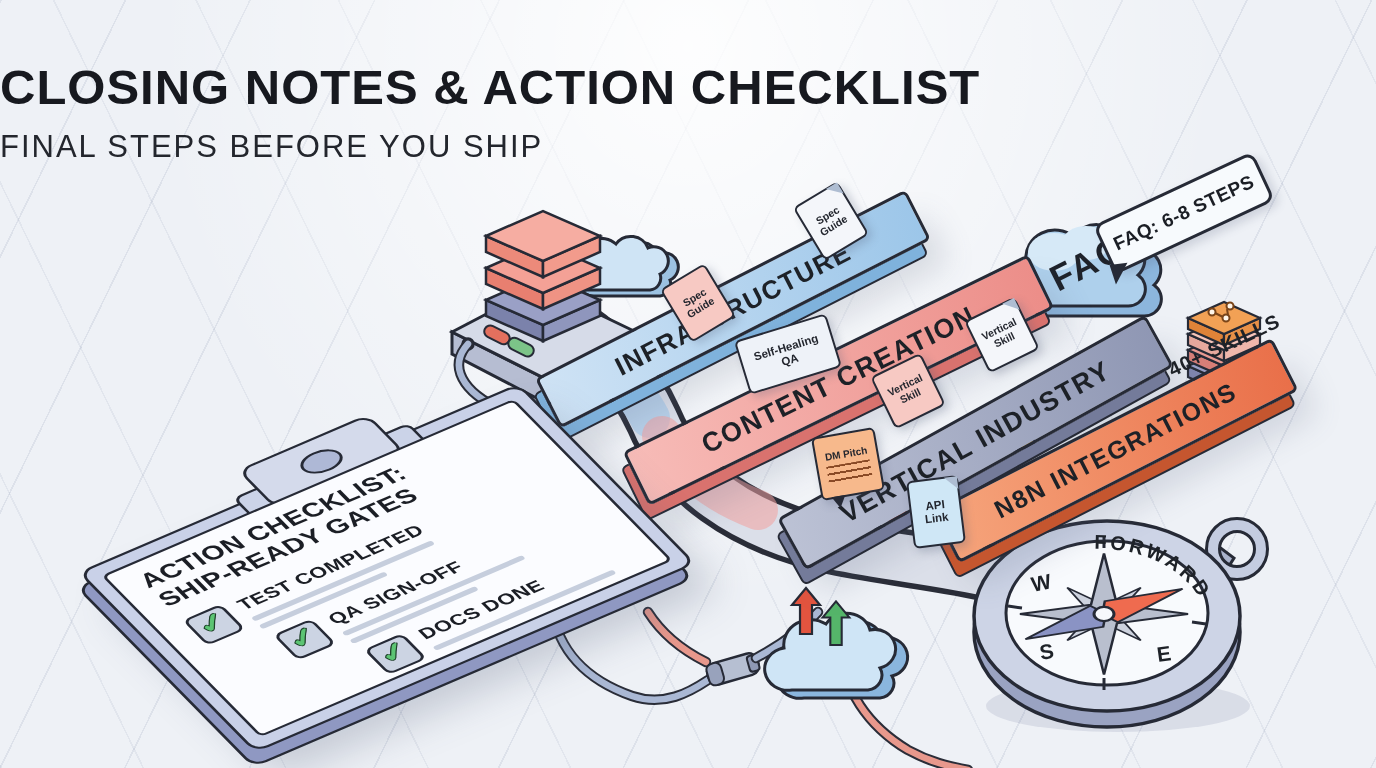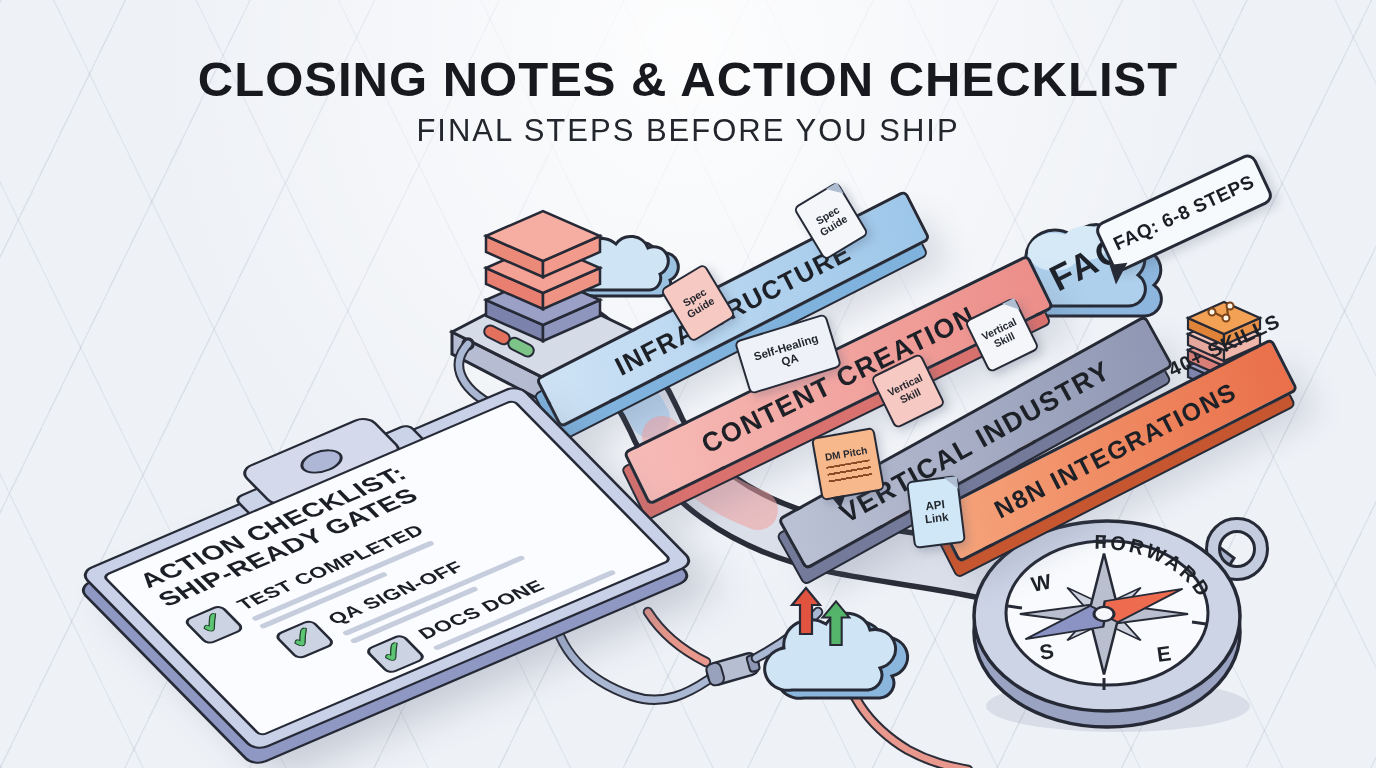--- a/index.html
+++ b/index.html
@@ -6,23 +6,23 @@
   body{font-family:"Liberation Sans",sans-serif;background:#e4e8f0;}
   .stage{
     position:relative;width:1376px;height:768px;overflow:hidden;margin:0 auto;
     background:
       radial-gradient(ellipse at 50% 6%, rgba(255,255,255,.9), rgba(255,255,255,0) 55%),
       repeating-linear-gradient(116deg, rgba(100,115,150,.12) 0 1.6px, transparent 1.6px 112px),
       repeating-linear-gradient(64deg, rgba(100,115,150,.09) 0 1.6px, transparent 1.6px 128px),
       #eef1f6;
   }
   
-  .title-wrap{position:absolute;left:0;top:54px;width:100%;text-align:center;z-index:50;}
+  .title-wrap{position:absolute;left:0;top:62px;width:100%;text-align:left;z-index:50;}
   .title{font-size:49px;font-weight:800;letter-spacing:1px;color:#17191f;line-height:1.05;}
-  .subtitle{font-size:31px;font-weight:500;letter-spacing:2px;color:#23262d;margin-top:8px;}
+  .subtitle{font-size:31px;font-weight:500;letter-spacing:2px;color:#23262d;margin-top:16px;}
   
   .art{position:absolute;left:0;top:0;z-index:5;}
   svg text{font-family:"Liberation Sans",sans-serif;}
   
   .ramp{position:absolute;display:flex;align-items:center;justify-content:center;
     border:3px solid #262a36;border-radius:6px;font-weight:800;letter-spacing:1.5px;
     color:#1d2127;z-index:20;white-space:nowrap;}
   .ramp-infra{left:525px;top:281px;width:410px;height:50px;font-size:26px;transform:rotate(-27deg);
     background:linear-gradient(105deg,#cfe3f5,#9cc6e9);
     box-shadow:-9px 13px 0 -2px #7fb2dc,-9px 13px 0 0 #262a36,6px 30px 30px rgba(90,100,130,.18);}

